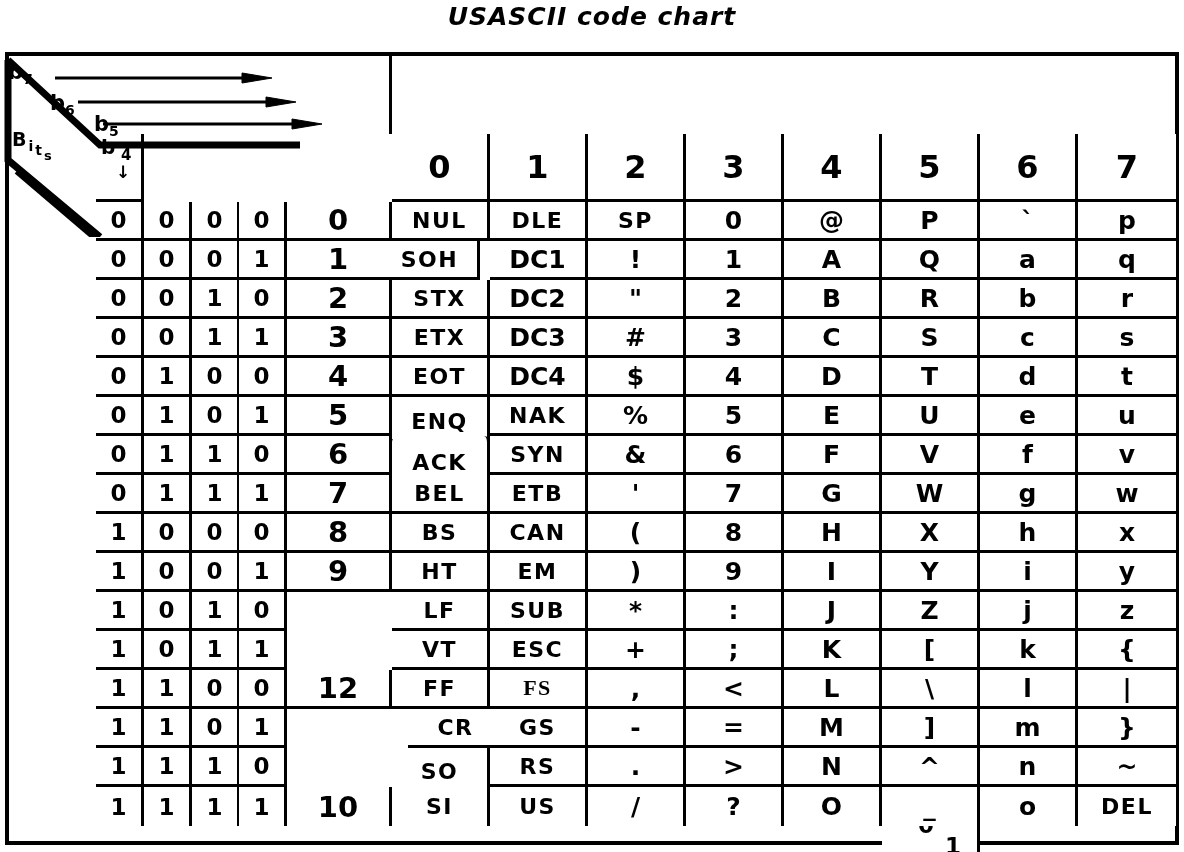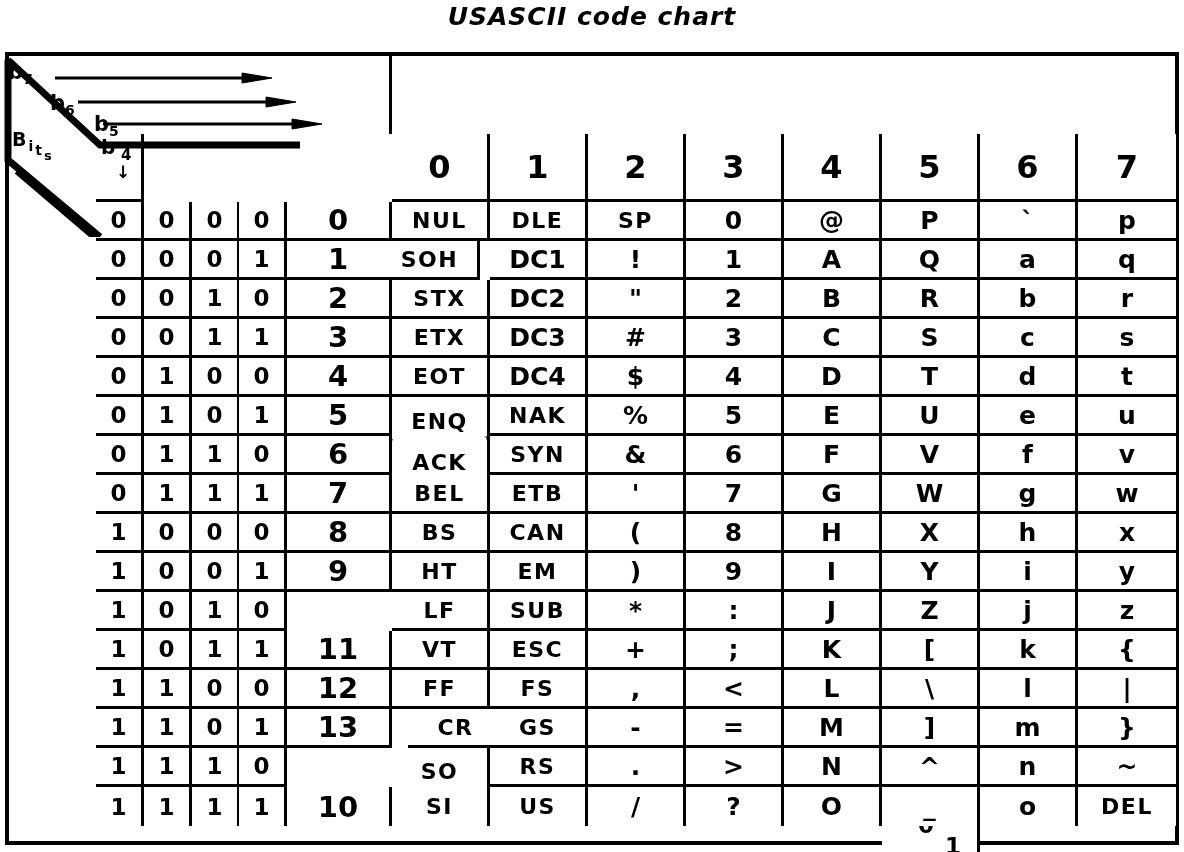--- a/index.html
+++ b/index.html
@@ -356,47 +356,45 @@
         <div class="cell glyph" style="left: 579px; top: 536px; width: 98px; height: 39px;">*</div>
         <div class="cell glyph" style="left: 677px; top: 536px; width: 98px; height: 39px;">:</div>
         <div class="cell glyph" style="left: 775px; top: 536px; width: 98px; height: 39px;">J</div>
         <div class="cell glyph" style="left: 873px; top: 536px; width: 98px; height: 39px;">Z</div>
         <div class="cell glyph" style="left: 971px; top: 536px; width: 98px; height: 39px;">j</div>
         <div class="cell glyph nobr" style="left: 1069px; top: 536px; width: 98px; height: 39px;">z</div>
         <div class="cell bitv" style="left: 87px; top: 575px; width: 48px; height: 39px;">1</div>
         <div class="cell bitv" style="left: 135px; top: 575px; width: 48px; height: 39px;">0</div>
         <div class="cell bitv" style="left: 183px; top: 575px; width: 48px; height: 39px;">1</div>
         <div class="cell bitv" style="left: 230px; top: 575px; width: 48px; height: 39px;">1</div>
-        <div class="cell rownum" style="left: 278px; top: 575px; width: 105px; height: 39px;">11</div>
         <div class="cell ctrl" style="left: 383px; top: 575px; width: 98px; height: 39px;">VT</div>
         <div class="cell ctrl" style="left: 481px; top: 575px; width: 98px; height: 39px;">ESC</div>
         <div class="cell glyph" style="left: 579px; top: 575px; width: 98px; height: 39px;">+</div>
         <div class="cell glyph" style="left: 677px; top: 575px; width: 98px; height: 39px;">;</div>
         <div class="cell glyph" style="left: 775px; top: 575px; width: 98px; height: 39px;">K</div>
         <div class="cell glyph" style="left: 873px; top: 575px; width: 98px; height: 39px;">[</div>
         <div class="cell glyph" style="left: 971px; top: 575px; width: 98px; height: 39px;">k</div>
         <div class="cell glyph nobr" style="left: 1069px; top: 575px; width: 98px; height: 39px;">{</div>
         <div class="cell bitv" style="left: 87px; top: 614px; width: 48px; height: 39px;">1</div>
         <div class="cell bitv" style="left: 135px; top: 614px; width: 48px; height: 39px;">1</div>
         <div class="cell bitv" style="left: 183px; top: 614px; width: 48px; height: 39px;">0</div>
         <div class="cell bitv" style="left: 230px; top: 614px; width: 48px; height: 39px;">0</div>
         <div class="cell rownum" style="left: 278px; top: 614px; width: 105px; height: 39px;">12</div>
         <div class="cell ctrl" style="left: 383px; top: 614px; width: 98px; height: 39px;">FF</div>
-        <div class="cell ctrl" style="left: 481px; top: 614px; width: 98px; height: 39px;">FS</div>
+        <div class="cell ctrl" style="left: 481px; top: 614px; width: 98px; height: 39px; font-family: Liberation Serif, serif;">FS</div>
         <div class="cell glyph" style="left: 579px; top: 614px; width: 98px; height: 39px;">,</div>
         <div class="cell glyph" style="left: 677px; top: 614px; width: 98px; height: 39px;">&lt;</div>
         <div class="cell glyph" style="left: 775px; top: 614px; width: 98px; height: 39px;">L</div>
         <div class="cell glyph" style="left: 873px; top: 614px; width: 98px; height: 39px;">\</div>
         <div class="cell glyph" style="left: 971px; top: 614px; width: 98px; height: 39px;">l</div>
         <div class="cell glyph nobr" style="left: 1069px; top: 614px; width: 98px; height: 39px;">|</div>
         <div class="cell bitv" style="left: 87px; top: 653px; width: 48px; height: 39px;">1</div>
         <div class="cell bitv" style="left: 135px; top: 653px; width: 48px; height: 39px;">1</div>
         <div class="cell bitv" style="left: 183px; top: 653px; width: 48px; height: 39px;">0</div>
         <div class="cell bitv" style="left: 230px; top: 653px; width: 48px; height: 39px;">1</div>
-        <div class="cell rownum" style="left: 278px; top: 653px; width: 105px; height: 39px;">13</div>
         <div class="cell ctrl" style="left: 383px; top: 653px; width: 98px; height: 39px; margin-left: 16px;">CR</div>
         <div class="cell ctrl" style="left: 481px; top: 653px; width: 98px; height: 39px;">GS</div>
         <div class="cell glyph" style="left: 579px; top: 653px; width: 98px; height: 39px;">-</div>
         <div class="cell glyph" style="left: 677px; top: 653px; width: 98px; height: 39px;">=</div>
         <div class="cell glyph" style="left: 775px; top: 653px; width: 98px; height: 39px;">M</div>
         <div class="cell glyph" style="left: 873px; top: 653px; width: 98px; height: 39px;">]</div>
         <div class="cell glyph" style="left: 971px; top: 653px; width: 98px; height: 39px;">m</div>
         <div class="cell glyph nobr" style="left: 1069px; top: 653px; width: 98px; height: 39px;">}</div>
         <div class="cell bitv" style="left: 87px; top: 692px; width: 48px; height: 39px;">1</div>
         <div class="cell bitv" style="left: 135px; top: 692px; width: 48px; height: 39px;">1</div>

